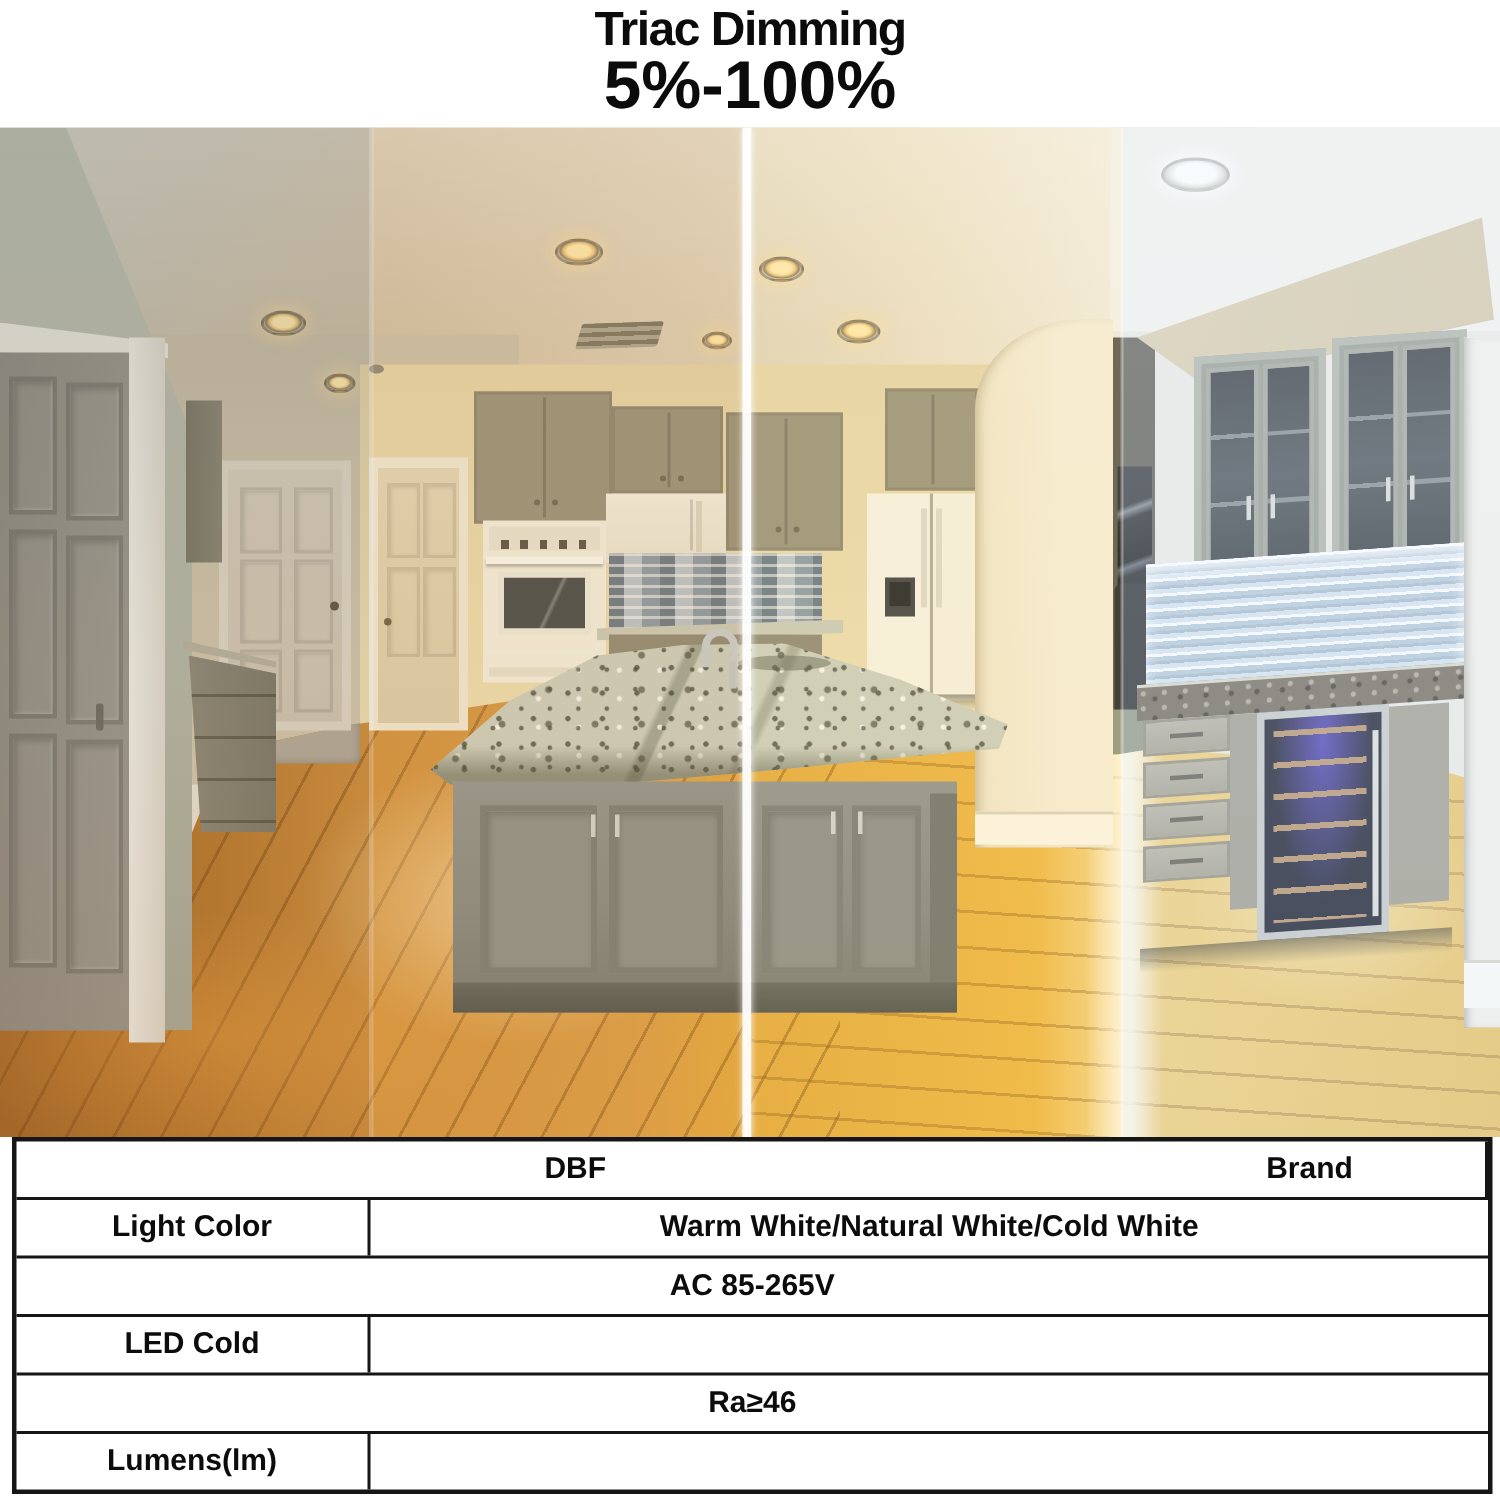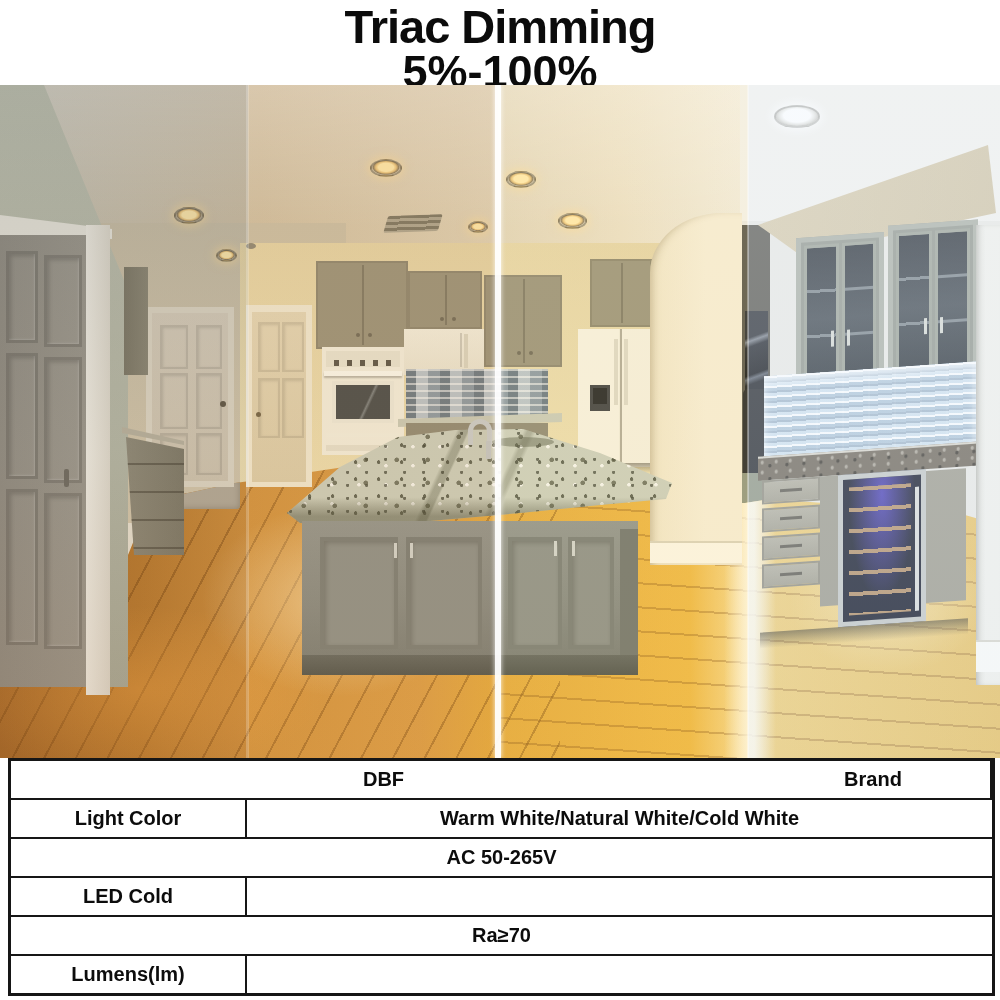--- a/index.html
+++ b/index.html
@@ -2,21 +2,21 @@
 <html><head>
 <meta charset="utf-8">
 <style>
   html,body{margin:0;padding:0;background:#fff;}
   .stage{position:relative;width:1000px;height:1000px;background:#fff;overflow:hidden;
          font-family:"Liberation Sans",sans-serif;}
   .abs{position:absolute;}
 
   
   .hdr{position:absolute;left:0;top:0;width:1000px;height:85px;background:#fff;text-align:center;color:#0b0b0b;}
-  .t1{padding-top:3px;font-weight:700;font-size:47px;line-height:1.0;letter-spacing:-1px;}
+  .t1{padding-top:3px;font-weight:700;font-size:32px;line-height:1.0;letter-spacing:-1px;}
   .t2{font-weight:700;font-size:45px;line-height:1.0;margin-top:-1px;letter-spacing:0;}
 
   
   .ph{position:absolute;left:0;top:85px;width:1000px;height:673px;overflow:hidden;background:#e8e2d4;}
 
   #ceil{left:0;top:0;width:1000px;height:205px;
     background:linear-gradient(180deg,rgba(255,255,255,.28),rgba(255,255,255,0) 70%),
     linear-gradient(90deg,#c6c2b5 0,#cfc0a6 26%,#dccfb6 46%,#eadfc8 62%,#f0ebdf 74%,#f3f2ee 100%);}
   #hallwall{left:96px;top:138px;width:250px;height:300px;background:linear-gradient(180deg,#c9bfa9,#d3c7ae);}
   #kitwall{left:240px;top:158px;width:508px;height:262px;background:linear-gradient(180deg,#e4d4a9,#ecdfb5);}
@@ -425,26 +425,26 @@
   <div class="spec">
     <div class="srow">
       <div class="cell cv">DBF</div>
       <div class="cell cl">Brand</div>
     </div>
     <div class="srow">
       <div class="cell cl">Light Color</div>
       <div class="cell cv">Warm White/Natural White/Cold White</div>
     </div>
     <div class="srow">
-      <div class="cell cv">AC 50-265V</div>
+      <div class="cell cv">AC 85-265V</div>
     </div>
     <div class="srow">
       <div class="cell cl">LED Cold</div>
     </div>
     <div class="srow">
-      <div class="cell cv">Ra≥70</div>
+      <div class="cell cv">Ra≥46</div>
     </div>
     <div class="srow">
       <div class="cell cl">Lumens(lm)</div>
     </div>
   </div>
 
 </div>
 
 </body></html>

